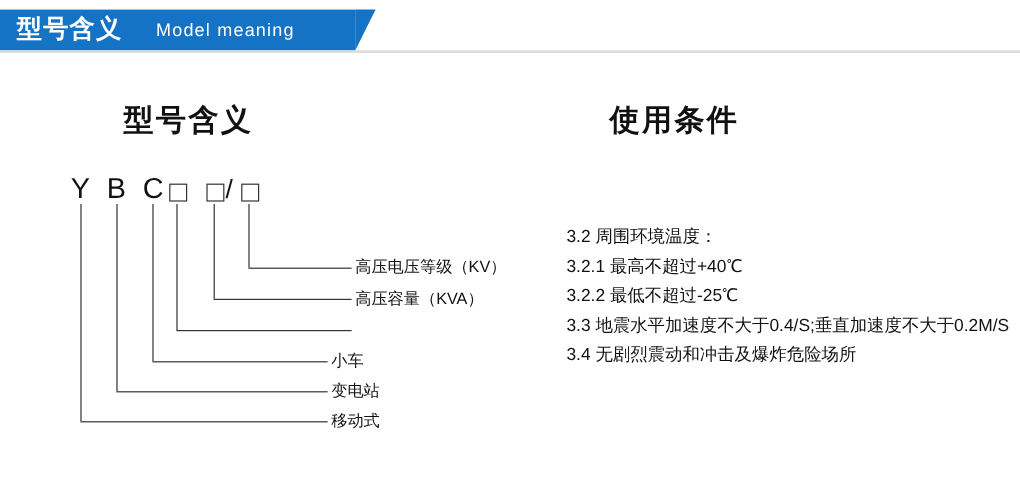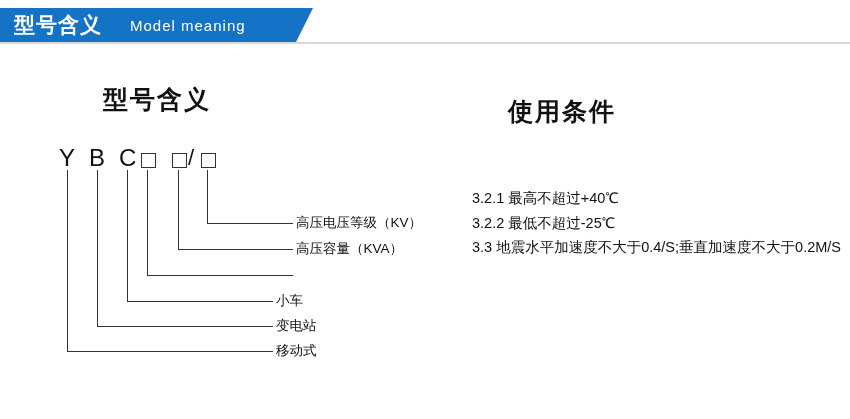--- a/index.html
+++ b/index.html
@@ -73,21 +73,21 @@
   
   .sec-title {
     position: absolute;
     font-size: 25px;
     font-weight: bold;
     color: #111111;
     letter-spacing: 2px;
     white-space: nowrap;
   }
   #title-left  { left: 103px; top: 83px; }
-  #title-right { left: 508px; top: 83px; margin-top: 12px; }
+  #title-right { left: 508px; top: 83px; }
 
   
   .diagram {
     position: absolute;
     left: 0;
     top: 0;
     width: 470px;
     height: 419px;
   }
   .code-letter {
@@ -181,16 +181,18 @@
   <div class="hline" style="left:67px;  top:351px; width:206px;"></div>
 
   <div class="leader-label" style="left:296px; top:241px;">高压容量（KVA）</div>
   <div class="leader-label" style="left:296px; top:215px;">高压电压等级（KV）</div>
   <div class="leader-label" style="left:276px; top:293px;">小车</div>
   <div class="leader-label" style="left:276px; top:318px;">变电站</div>
   <div class="leader-label" style="left:276px; top:343px;">移动式</div>
 </div>
 
 <div class="conditions">
+  <div class="cond-line">3.2 周围环境温度：</div>
   <div class="cond-line">3.2.1 最高不超过+40℃</div>
   <div class="cond-line">3.2.2 最低不超过-25℃</div>
   <div class="cond-line">3.3 地震水平加速度不大于0.4/S;垂直加速度不大于0.2M/S</div>
+  <div class="cond-line">3.4 无剧烈震动和冲击及爆炸危险场所</div>
 </div>
 
 </body></html>

